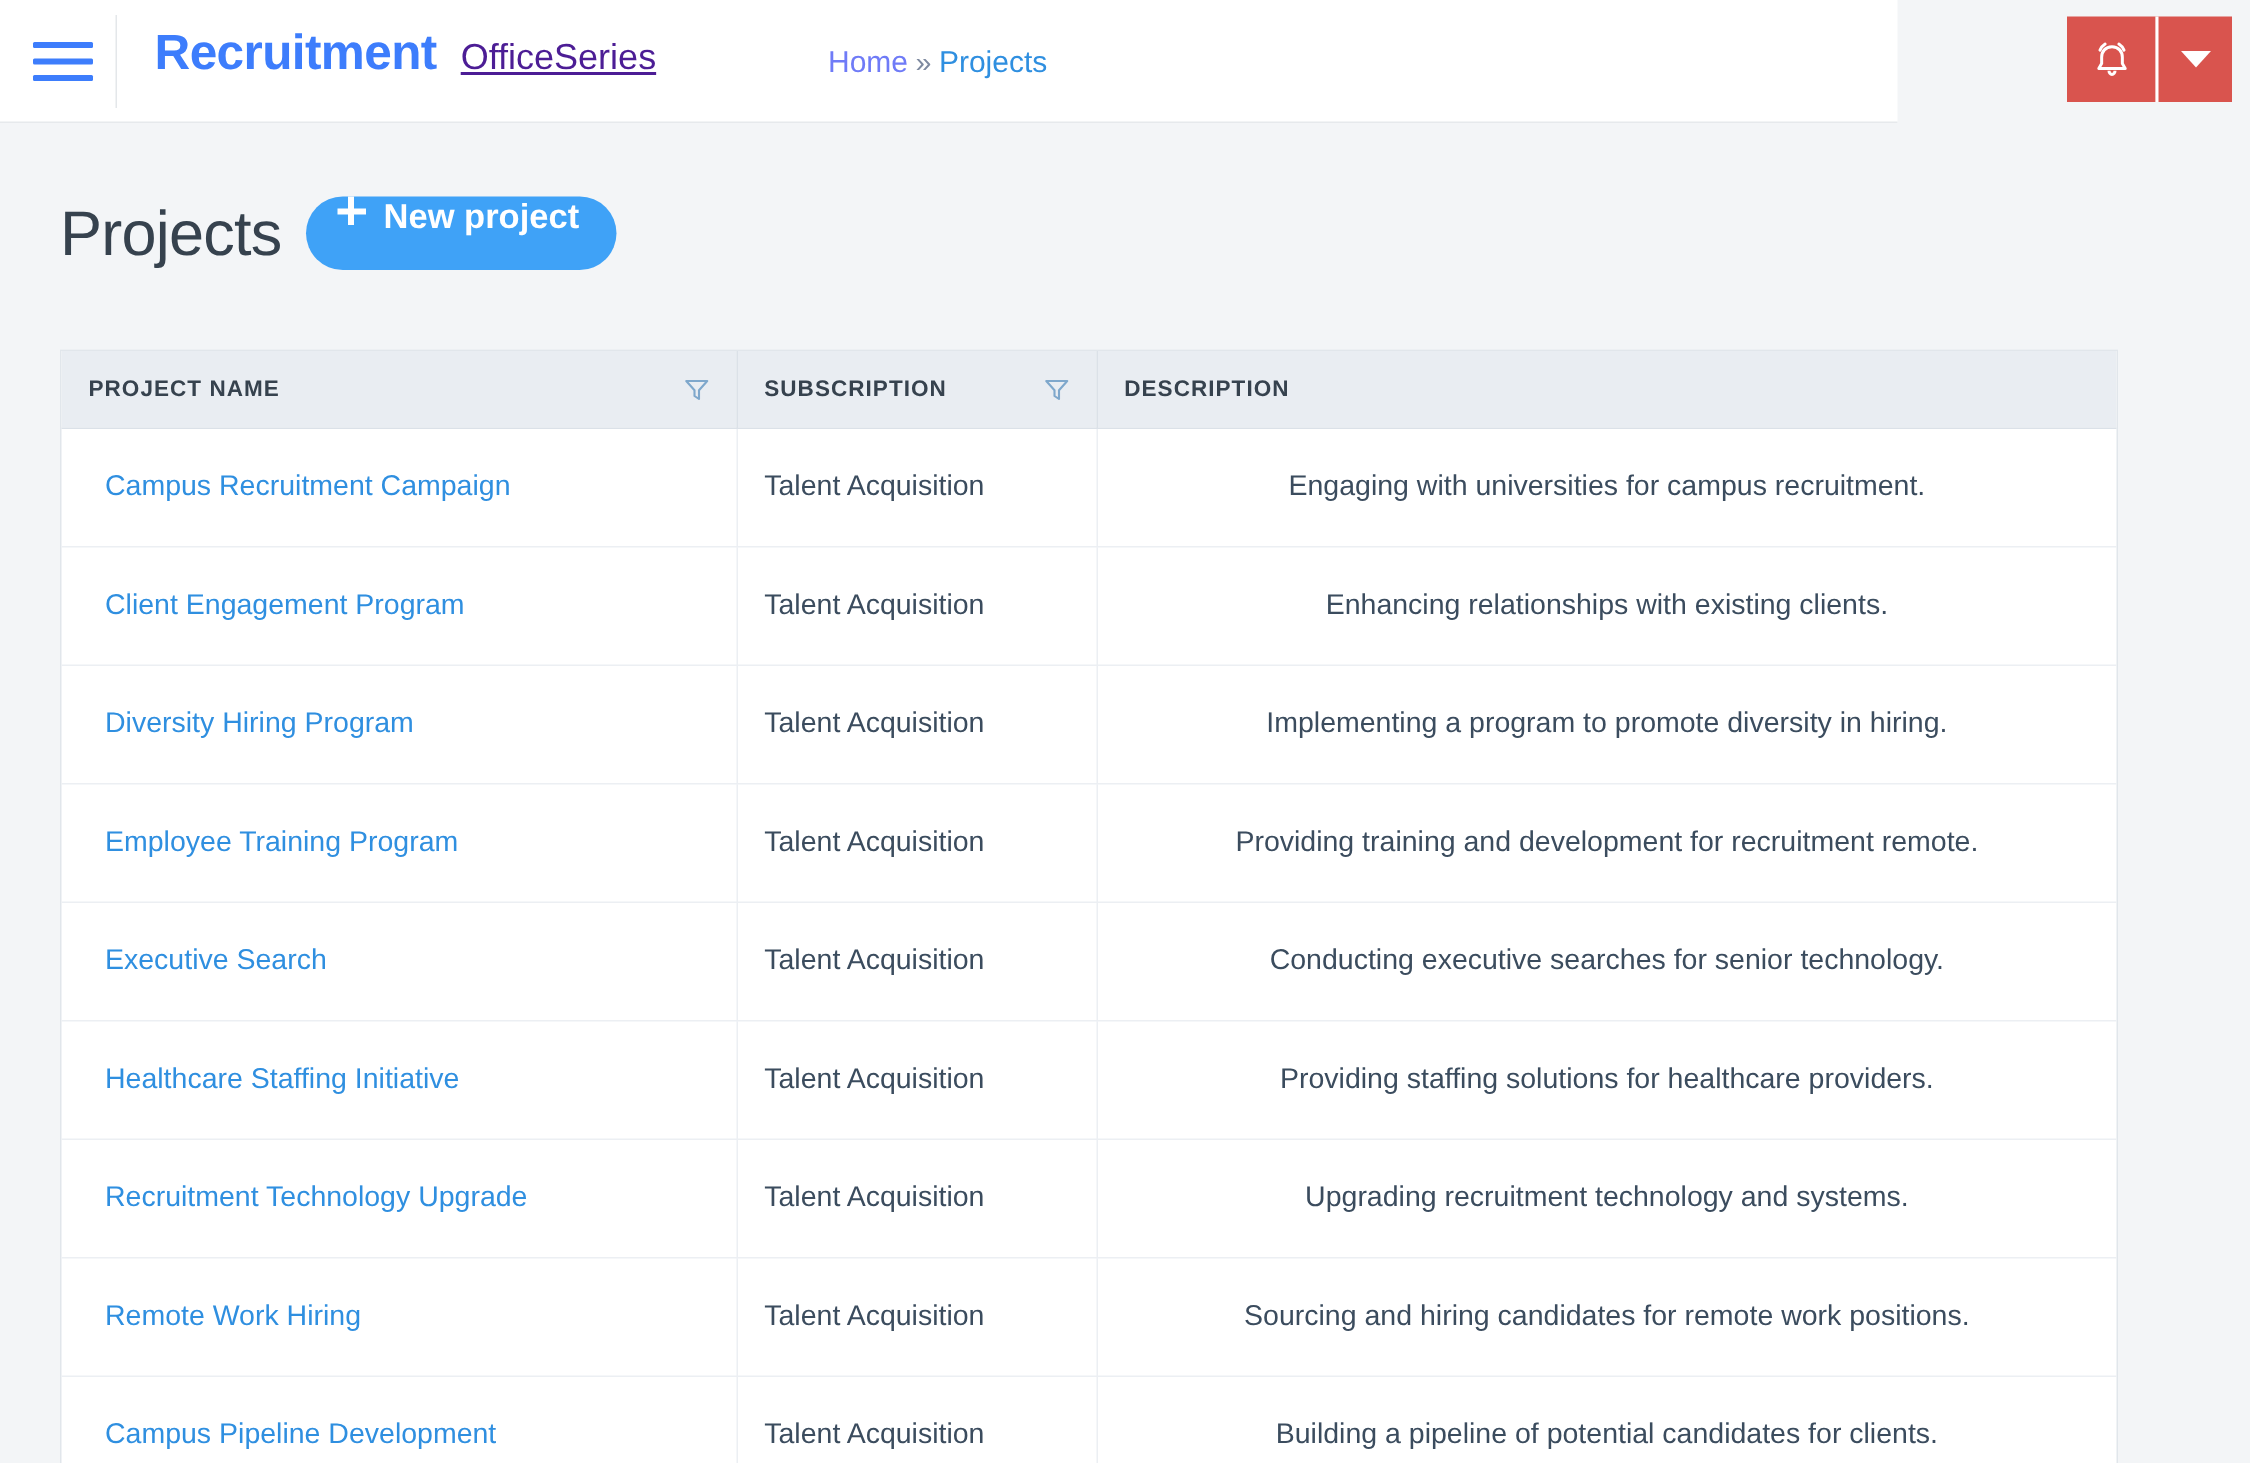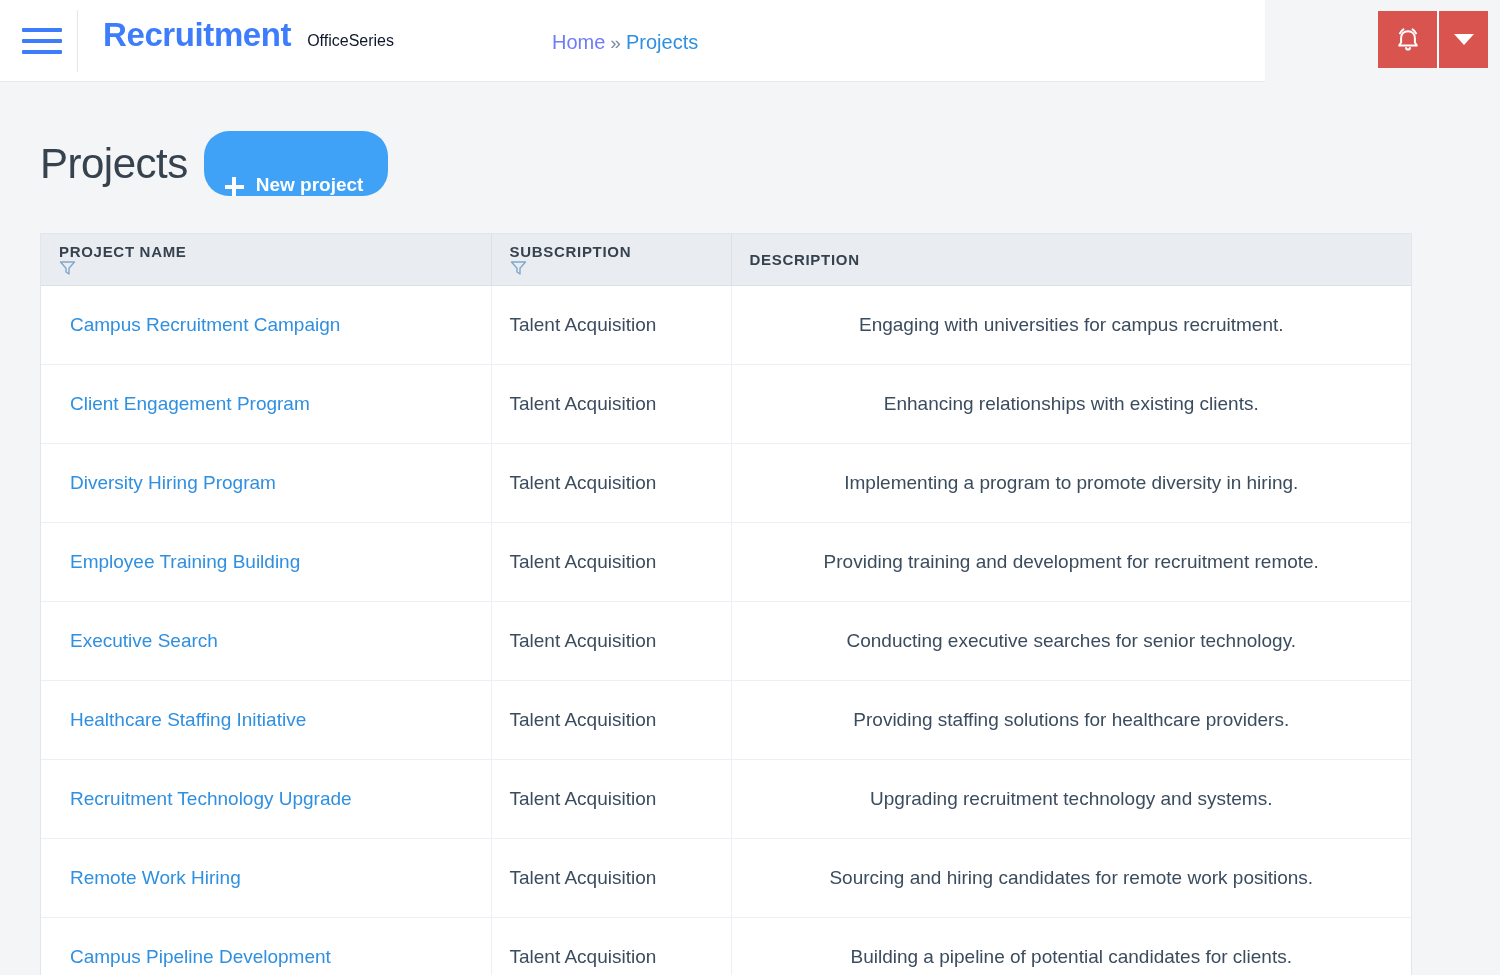--- a/index.html
+++ b/index.html
@@ -33,21 +33,21 @@
   }
   .brand {
     position: absolute; left: 103px; top: 18px;
     display: flex; align-items: baseline; gap: 16px;
   }
   .brand-main {
     font-size: 33px; font-weight: bold; color: #3d7dfc;
     letter-spacing: -0.4px; line-height: 1;
   }
   .brand-sub {
-    font-size: 16px; color: #0f172a; line-height: 1;
+    font-size: 24px; color: #4c1d95; line-height: 1; text-decoration: underline;
   }
   .breadcrumb {
     position: absolute; left: 552px; top: 31px;
     font-size: 20px; display: flex; align-items: baseline; gap: 3px;
   }
   .crumb-home { color: #6f7bf7; cursor: pointer; }
   .crumb-sep { color: #7e8aa0; font-size: 19px; padding: 0 2px; }
   .crumb-current { color: #2f8fe0; cursor: pointer; }
 
   .notify-group {
@@ -80,25 +80,25 @@
   }
   .page-head {
     position: absolute; left: 40px; top: 49px;
     display: flex; align-items: center; gap: 16px;
   }
   .page-title {
     font-size: 42px; color: #36424e; font-weight: normal;
     letter-spacing: -0.5px; line-height: 1;
   }
   .new-btn {
-    height: 65px; padding: 0 25px 0 21px;
+    height: 49px; padding: 0 25px 0 21px;
     background: #3fa2f7; border: none; border-radius: 25px;
-    color: #ffffff; font-size: 19px; font-weight: bold;
+    color: #ffffff; font-size: 23px; font-weight: bold;
     font-family: "Liberation Sans", sans-serif;
-    display: flex; align-items: flex-end; gap: 12px;
+    display: flex; align-items: flex-start; gap: 12px;
     cursor: pointer;
   }
   .plus-icon {
     position: relative; width: 19px; height: 19px; flex: none;
   }
   .plus-icon::before, .plus-icon::after {
     content: ""; position: absolute; background: #ffffff;
   }
   .plus-icon::before { left: 0; top: 7.5px; width: 19px; height: 4px; }
   .plus-icon::after  { top: 0; left: 7.5px; height: 19px; width: 4px; }
@@ -116,21 +116,21 @@
     height: 51px;
     font-size: 15px; font-weight: bold; color: #36424e;
     letter-spacing: 0.7px;
     text-align: left;
     padding: 0 18px;
     border-right: 1px solid #dbe1e8;
     border-bottom: 1px solid #dbe1e8;
     vertical-align: middle;
   }
   thead th:last-child { border-right: none; }
-  .th-inner { display: flex; align-items: flex-start; justify-content: space-between; flex-direction: column; }
+  .th-inner { display: flex; align-items: flex-end; justify-content: space-between; }
   .filter-icon { width: 17px; height: 16px; flex: none; cursor: pointer; }
 
   tbody td {
     height: 79px;
     padding: 0 18px;
     font-size: 19px; color: #3b4c5e;
     border-right: 1px solid #eceff3;
     border-bottom: 1px solid #eceff3;
     vertical-align: middle;
     white-space: nowrap; overflow: hidden;
@@ -238,21 +238,21 @@
             <td class="col-name"><a class="proj-link">Client Engagement Program</a></td>
             <td class="col-sub">Talent Acquisition</td>
             <td>Enhancing relationships with existing clients.</td>
           </tr>
           <tr>
             <td class="col-name"><a class="proj-link">Diversity Hiring Program</a></td>
             <td class="col-sub">Talent Acquisition</td>
             <td>Implementing a program to promote diversity in hiring.</td>
           </tr>
           <tr>
-            <td class="col-name"><a class="proj-link">Employee Training Building</a></td>
+            <td class="col-name"><a class="proj-link">Employee Training Program</a></td>
             <td class="col-sub">Talent Acquisition</td>
             <td>Providing training and development for recruitment remote.</td>
           </tr>
           <tr>
             <td class="col-name"><a class="proj-link">Executive Search</a></td>
             <td class="col-sub">Talent Acquisition</td>
             <td>Conducting executive searches for senior technology.</td>
           </tr>
           <tr>
             <td class="col-name"><a class="proj-link">Healthcare Staffing Initiative</a></td>

